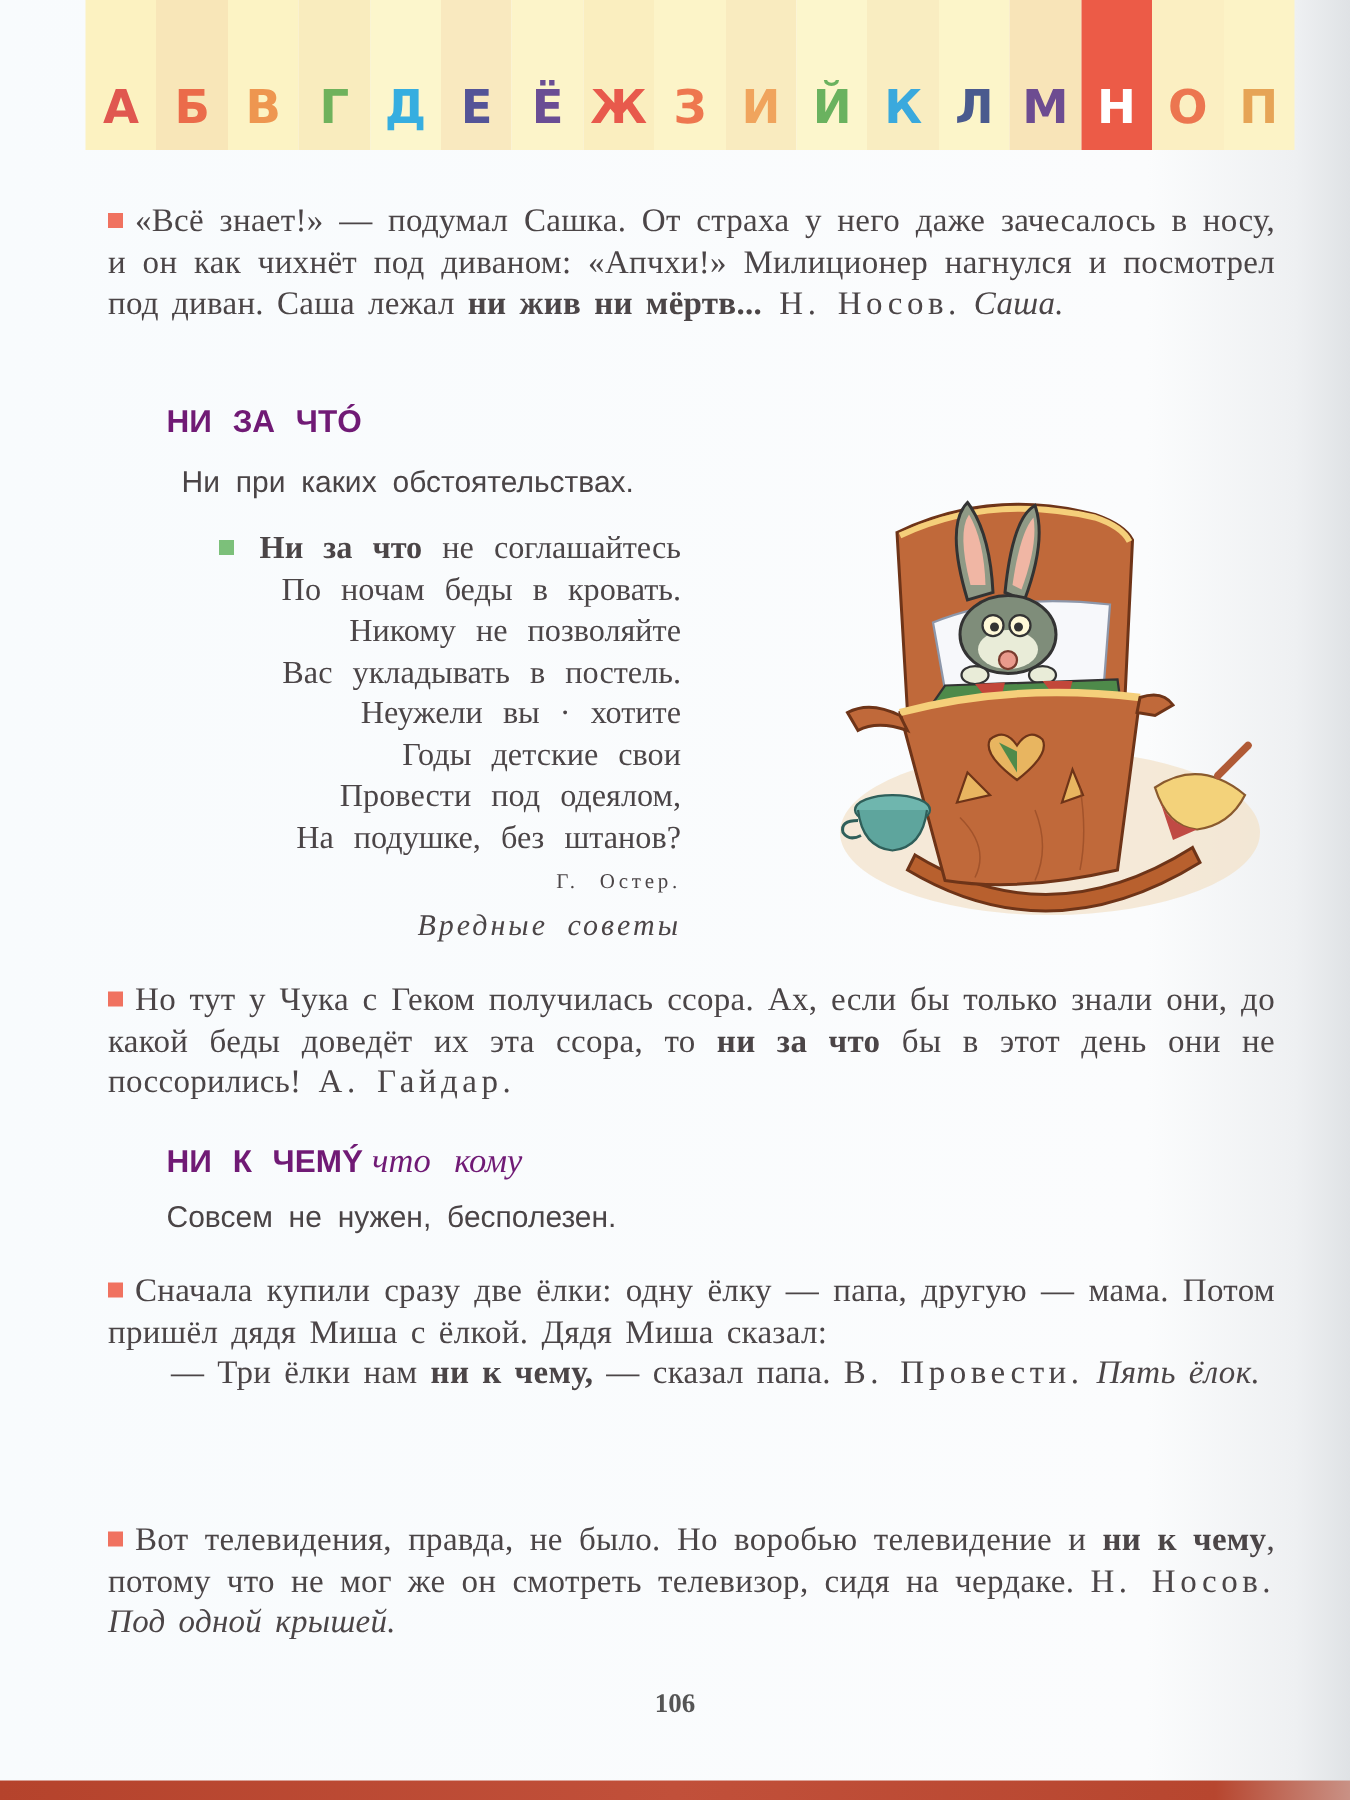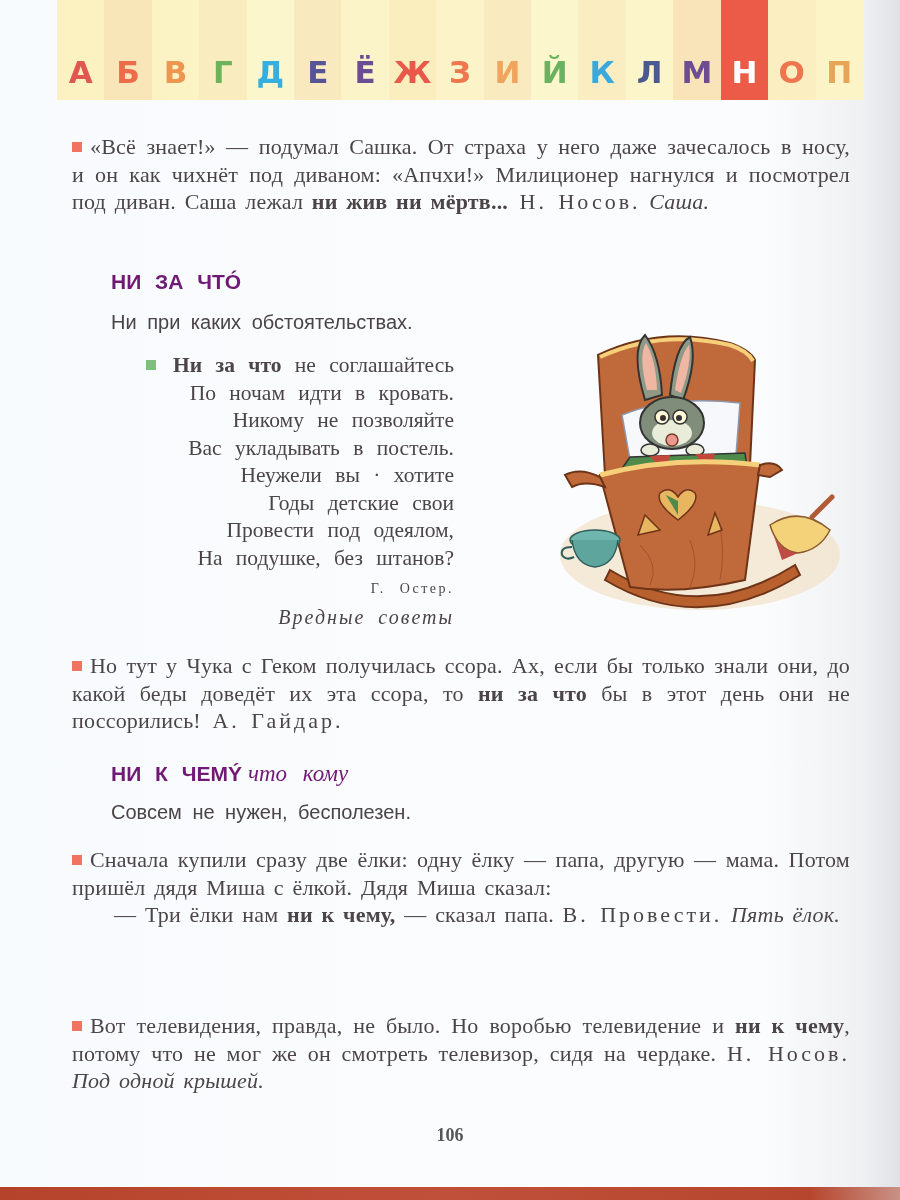--- a/index.html
+++ b/index.html
@@ -117,26 +117,26 @@
     <div class="alpha-col" style="background: rgb(252, 243, 198);">
       <span class="alpha-letter" style="color: rgb(230, 164, 86);">П</span>
     </div>
   </div>
 
 <div class="block para" style="left:72px; top:133px; width:778px;">
   <span class="bullet" style="background:#f07260;"></span><span>«Всё знает!» — подумал Сашка. От страха у него даже зачесалось в носу, и он как чихнёт под диваном: «Апчхи!» Милиционер нагнулся и посмотрел под диван. Саша лежал </span><span class="b">ни жив ни мёртв...</span><span class="sp"> Н. Носов.</span><span class="i"> Саша.</span>
 </div>
 
 <div class="block heading" style="left:111px; top:270px;">НИ ЗА ЧТÓ</div>
-<div class="block def" style="left:111px; top:311px;">Ни при каких обстоятельствах.</div>
+<div class="block def" style="left:121px; top:311px;">Ни при каких обстоятельствах.</div>
 
 <div class="block poem" style="left:84px; top:352px; width:370px;">
   <div class="line"><span class="bullet" style="background:#7cc07a; margin-right:17px;"></span><span class="b">Ни за что</span><span> не соглашайтесь</span></div>
   <div style="padding-left:27px;" id="poem-lines">
-      <div class="line">По ночам идти в кровать.</div>
+      <div class="line">По ночам беды в кровать.</div>
       <div class="line">Никому не позволяйте</div>
       <div class="line">Вас укладывать в постель.</div>
       <div class="line">Неужели вы · хотите</div>
       <div class="line">Годы детские свои</div>
       <div class="line">Провести под одеялом,</div>
       <div class="line">На подушке, без штанов?</div>
     </div>
   <div class="attrib" style="margin-top:2px;">Г. Остер.</div>
   <div class="attrib-title">Вредные советы</div>
 </div>

